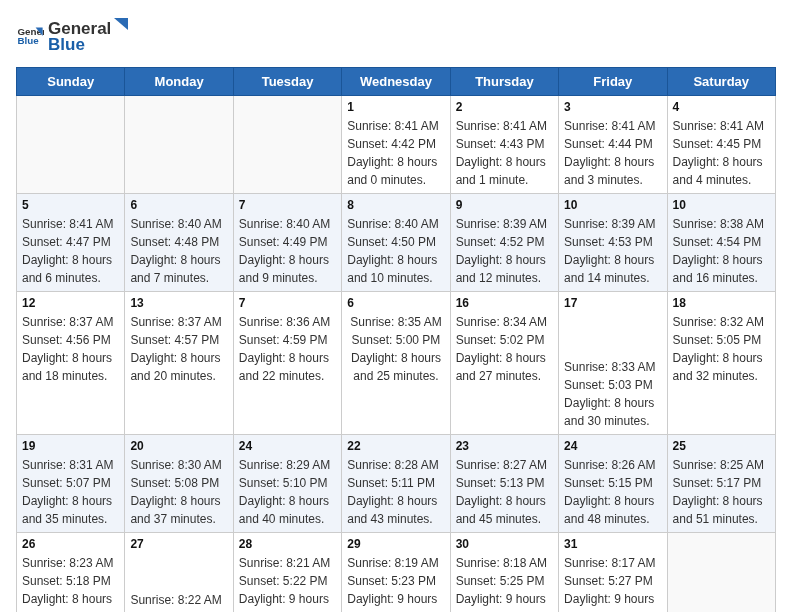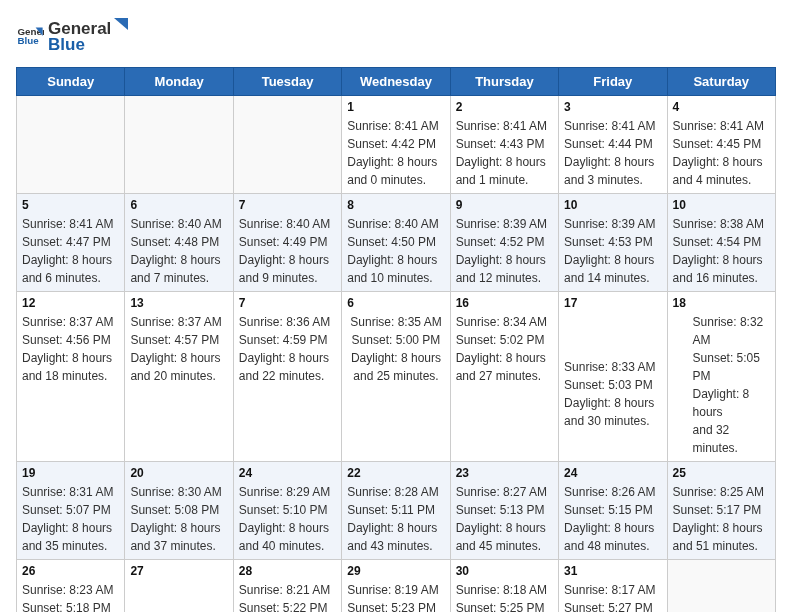--- a/index.html
+++ b/index.html
@@ -241,21 +241,21 @@
         </td>
         <td>
           <div class="day-number">17</div>
           <div class="day-info" style="white-space: pre-line; margin-top: 48px;">Sunrise: 8:33 AM
 Sunset: 5:03 PM
 Daylight: 8 hours
 and 30 minutes.</div>
         </td>
         <td>
           <div class="day-number">18</div>
-          <div class="day-info" style="white-space: pre-line; margin-left: 20px;">Sunrise: 8:32 AM
+          <div class="day-info" style="white-space: pre-line;">Sunrise: 8:32 AM
 Sunset: 5:05 PM
 Daylight: 8 hours
 and 32 minutes.</div>
         </td>
       </tr>
       <tr class="row-alt">
         <td>
           <div class="day-number">19</div>
           <div class="day-info" style="white-space: pre-line;">Sunrise: 8:31 AM
 Sunset: 5:07 PM

